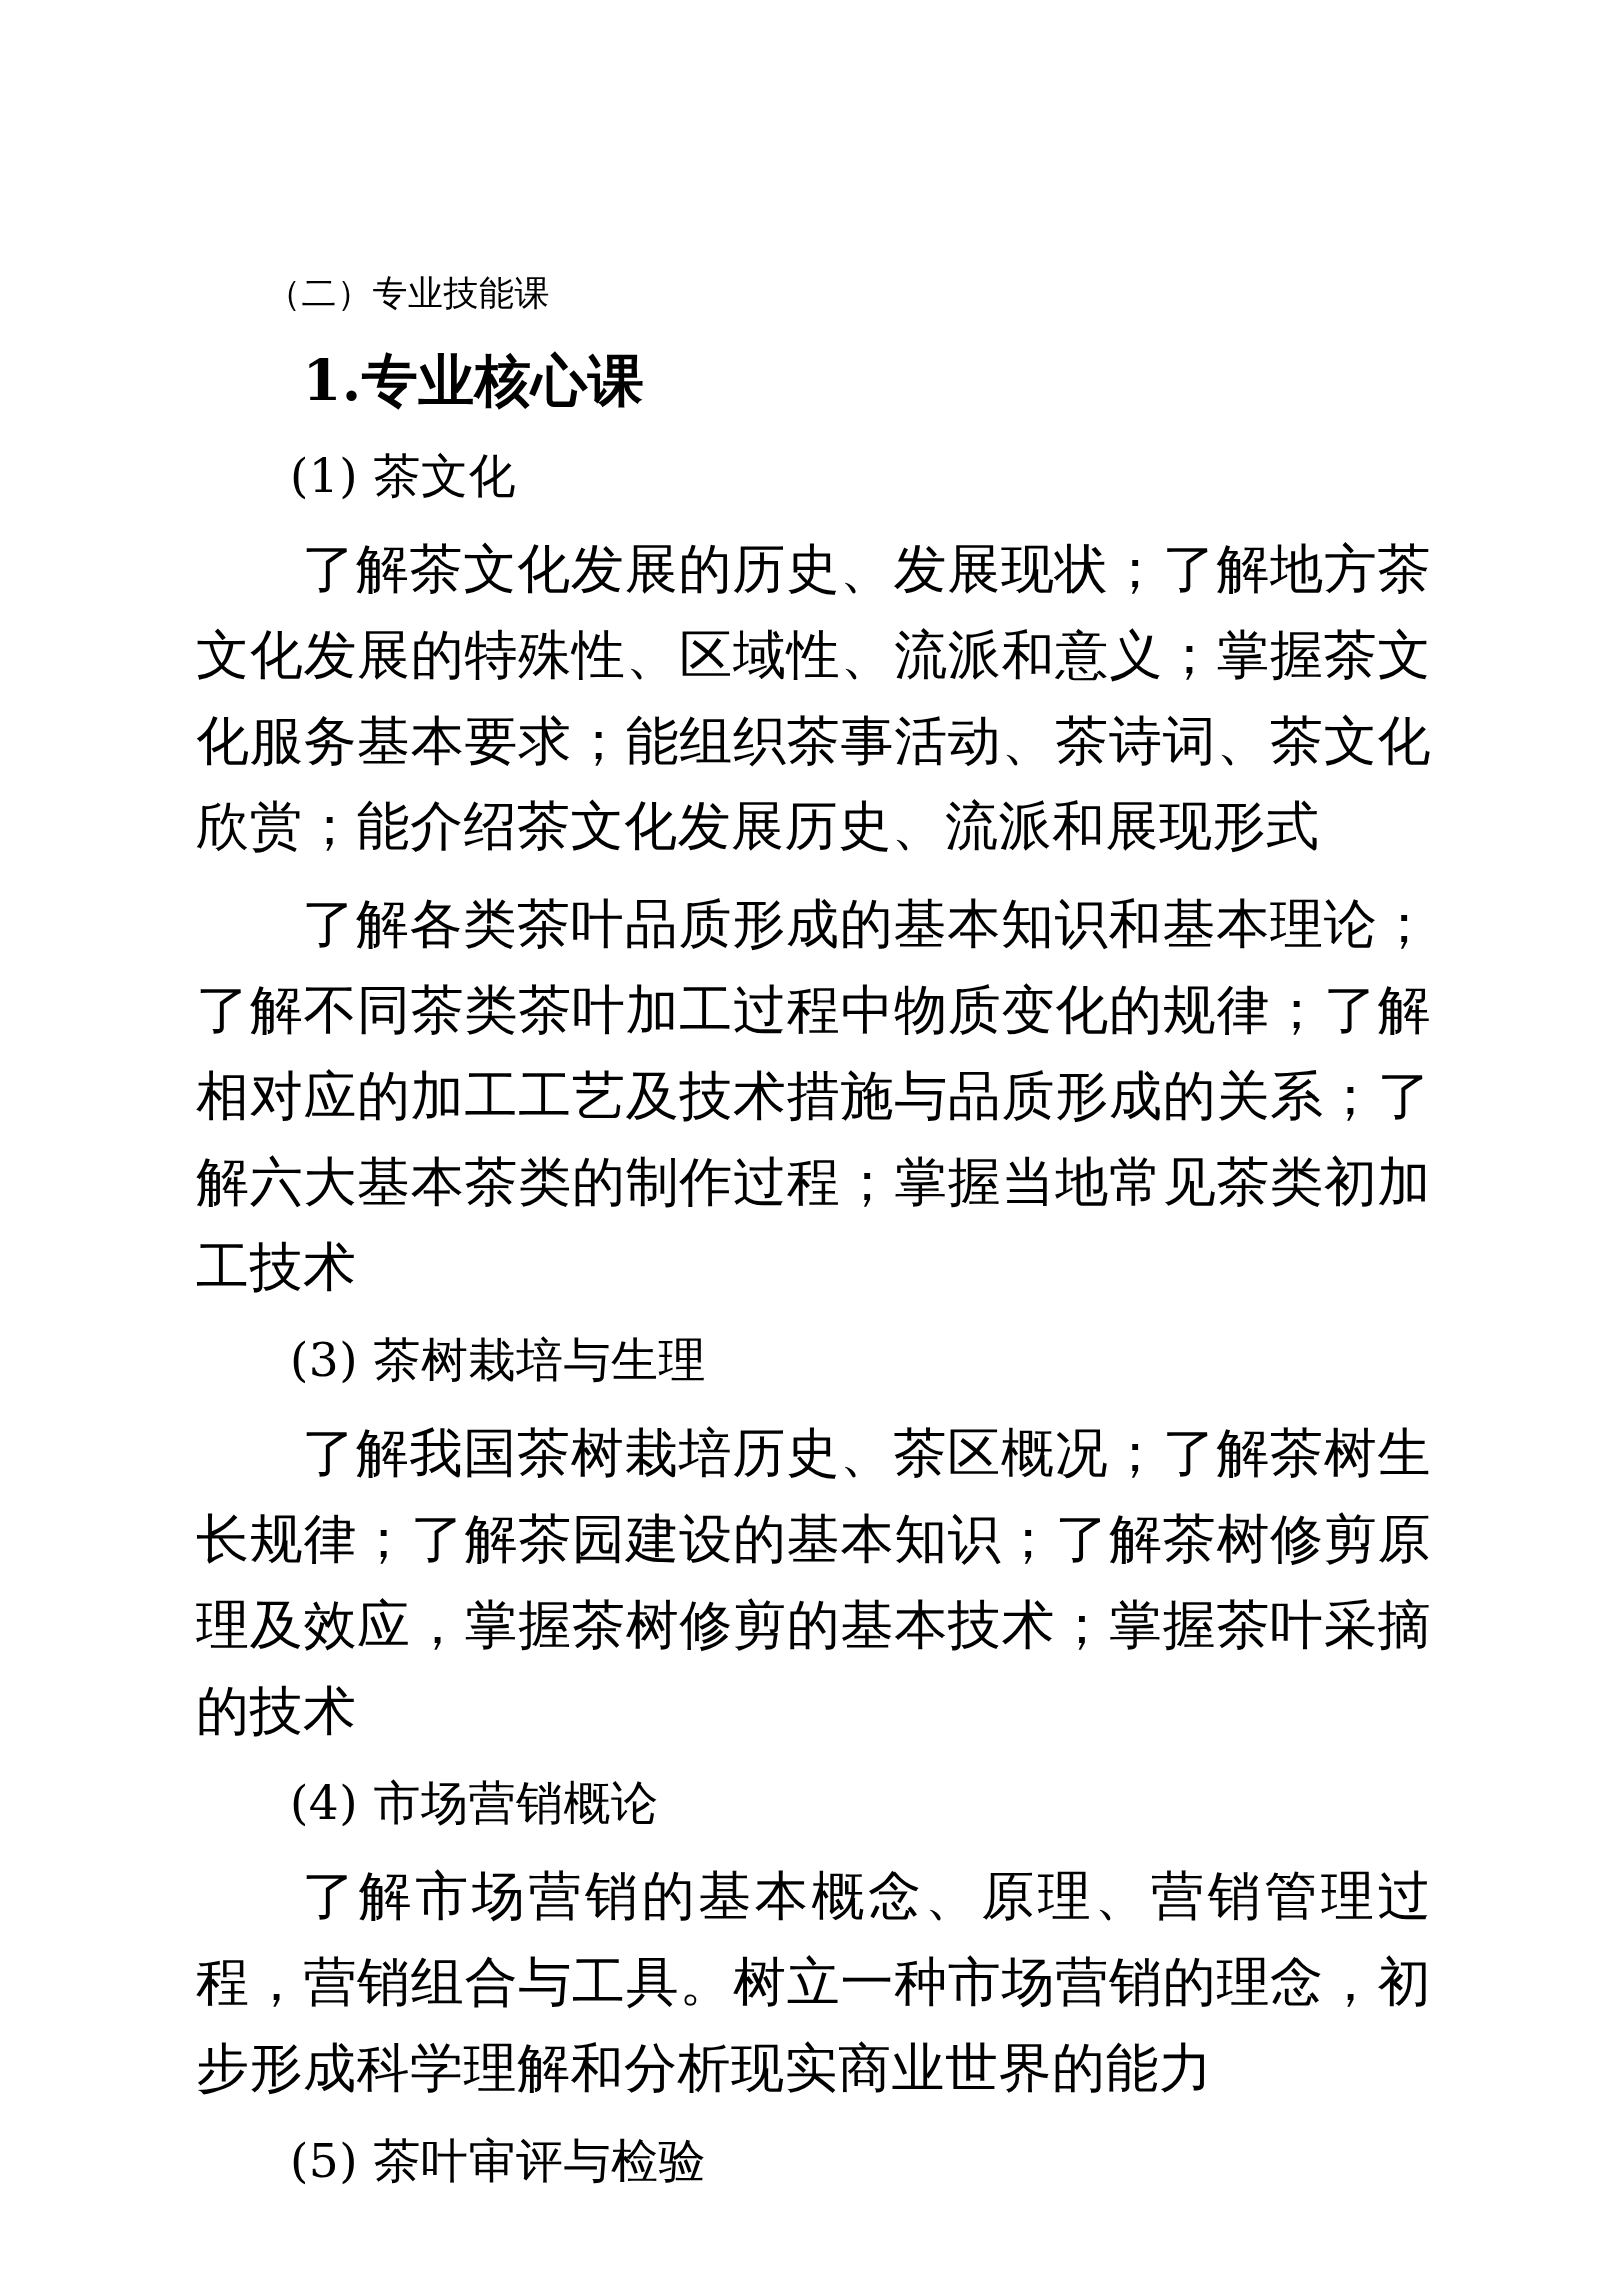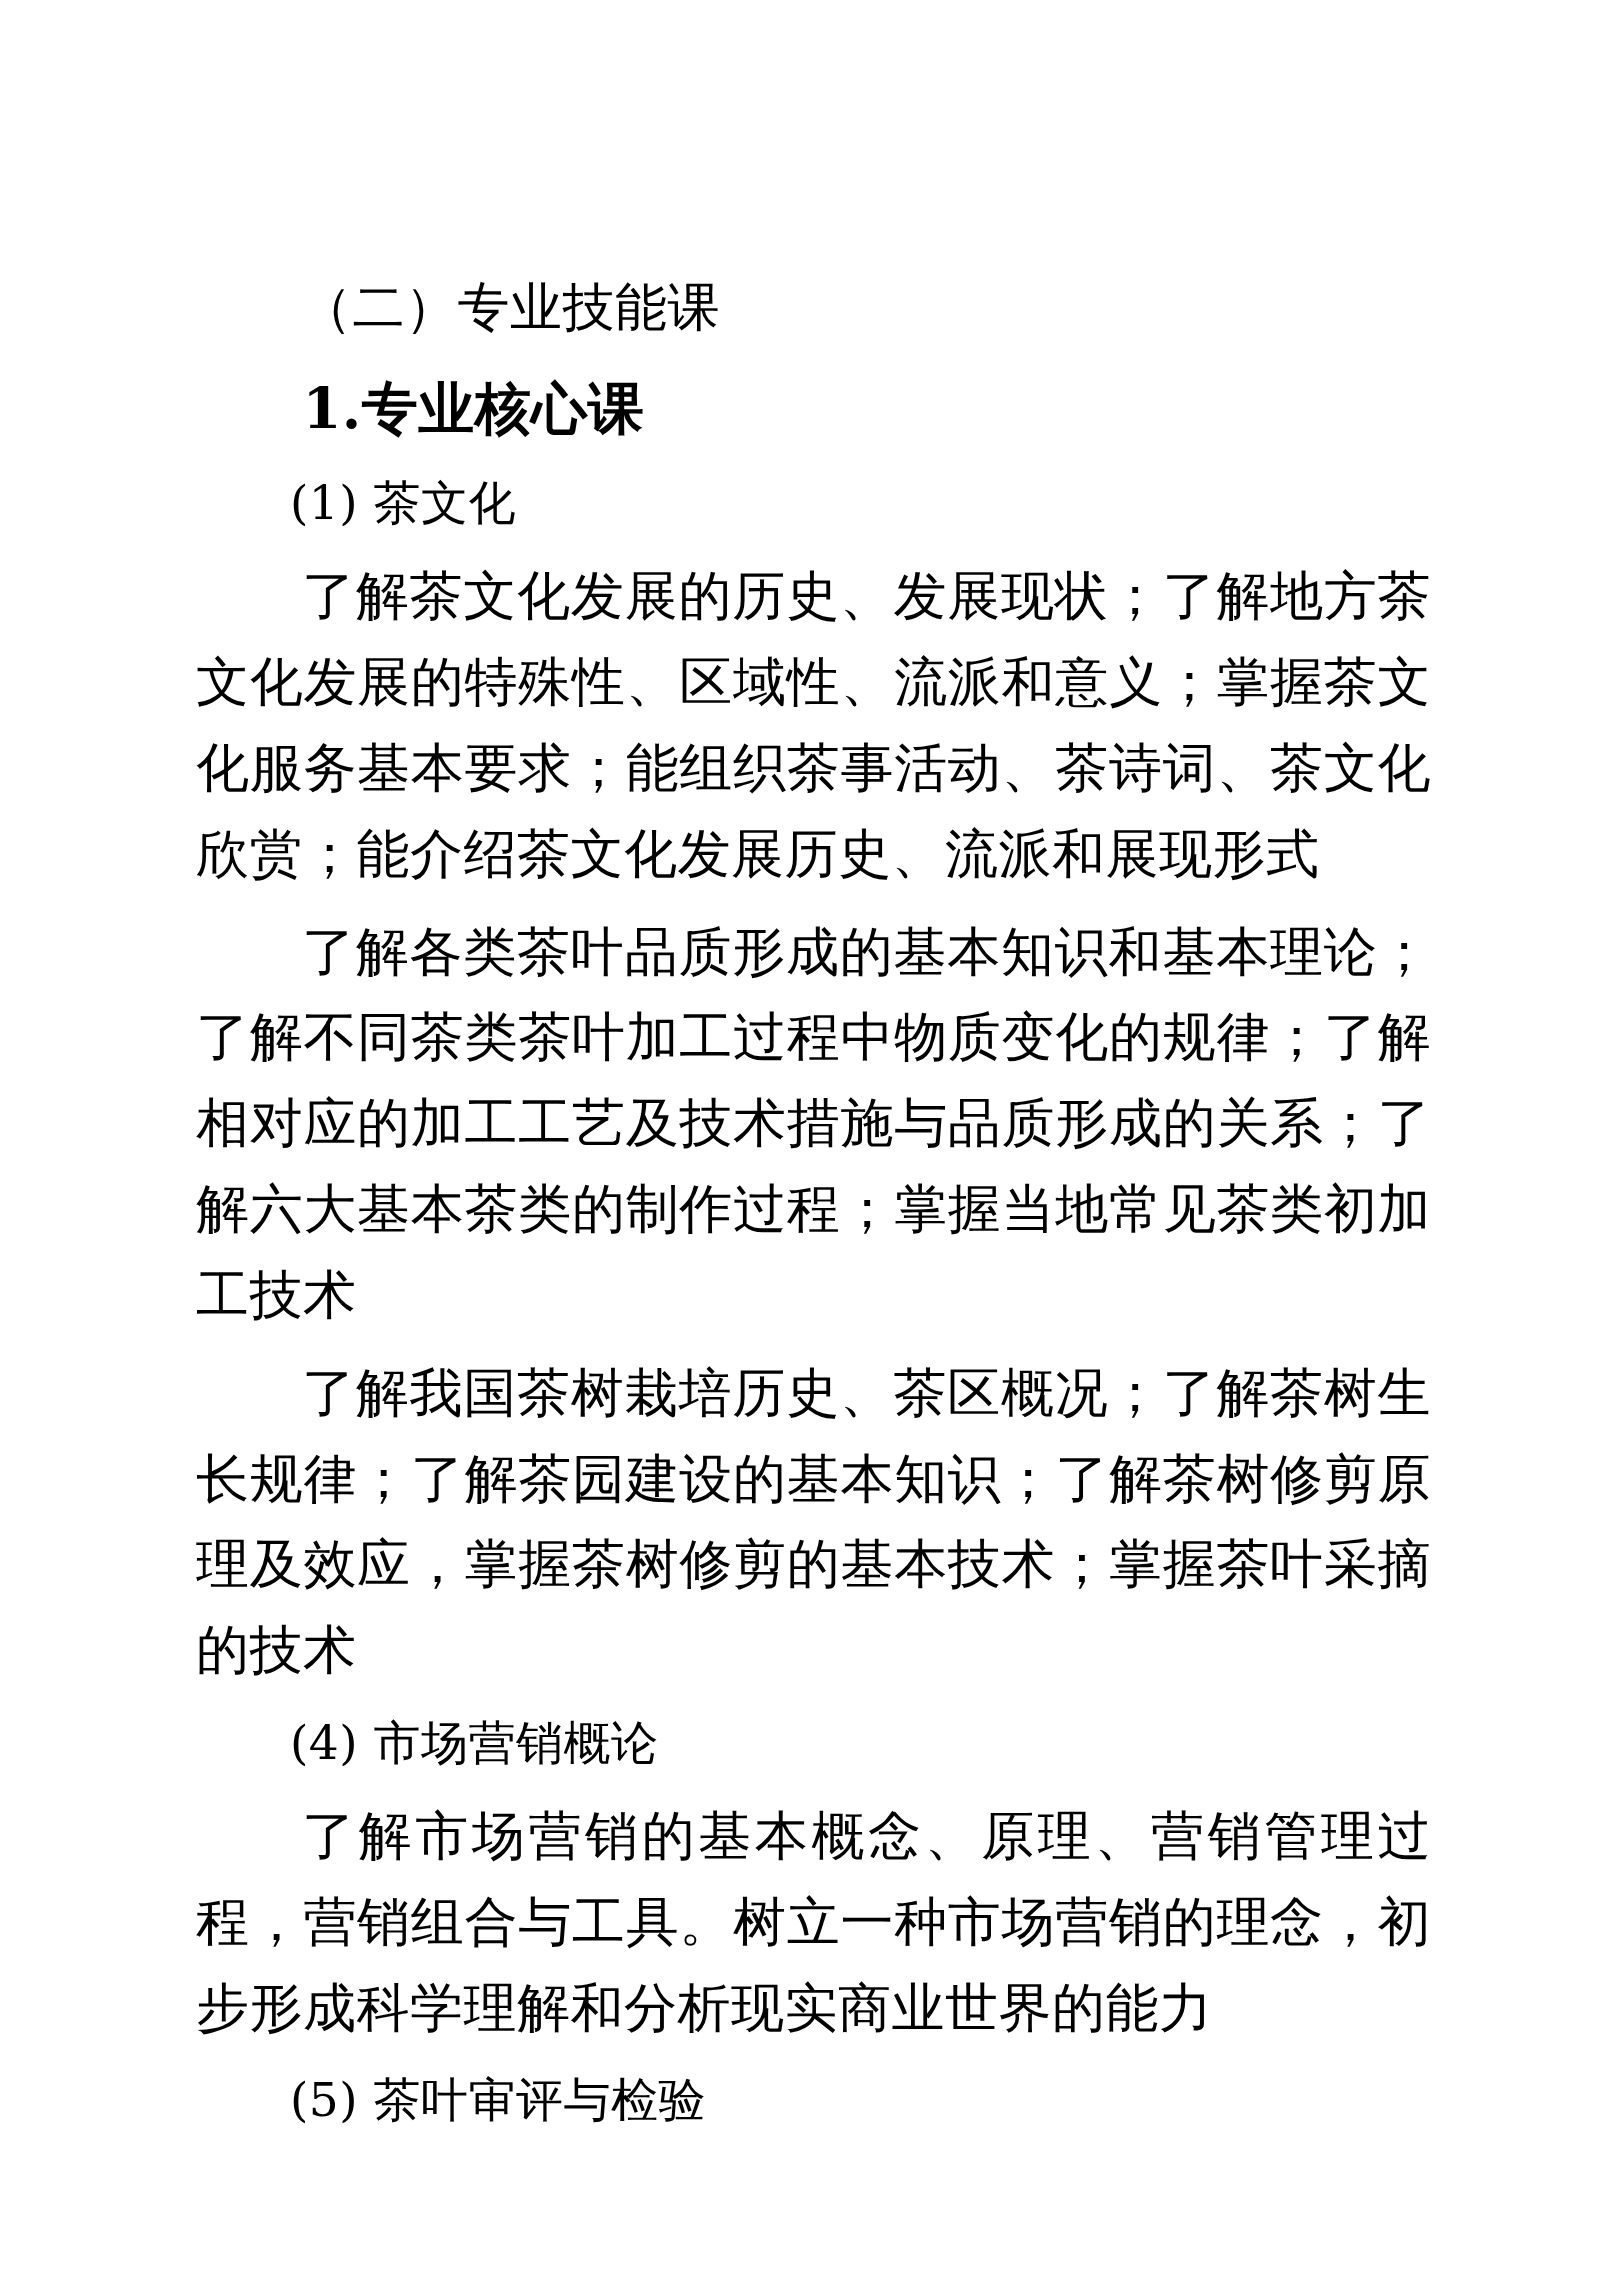--- a/index.html
+++ b/index.html
@@ -18,21 +18,21 @@
     position: relative;
     width: 1621px;
     height: 2293px;
     box-sizing: border-box;
     padding: 265px 186px 157px 196px;
   }
   .doc-body {
     width: 1235px;
   }
   .heading-sec {
-    font-size: 52px;
+    font-size: 35px;
     line-height: 1.62;
     margin: 0 0 13.7px 0;
     text-indent: 2em;
     letter-spacing: 0.5px;
   }
   .heading-sub {
     font-size: 56px;
     font-weight: bold;
     line-height: 1.62;
     margin: 0 0 11.8px 0;
@@ -64,20 +64,21 @@
 
     <p class="heading-sec">（二）专业技能课</p>
 
     <p class="heading-sub">1.专业核心课</p>
 
     <p class="item-title">(1)  茶文化</p>
     <p class="item-text">了解茶文化发展的历史、发展现状；了解地方茶文化发展的特殊性、区域性、流派和意义；掌握茶文化服务基本要求；能组织茶事活动、茶诗词、茶文化欣赏；能介绍茶文化发展历史、流派和展现形式</p>
 
     <p class="item-text">了解各类茶叶品质形成的基本知识和基本理论；了解不同茶类茶叶加工过程中物质变化的规律；了解相对应的加工工艺及技术措施与品质形成的关系；了解六大基本茶类的制作过程；掌握当地常见茶类初加工技术</p>
 
+    <p class="item-title">(3)  茶树栽培与生理</p>
     <p class="item-text">了解我国茶树栽培历史、茶区概况；了解茶树生长规律；了解茶园建设的基本知识；了解茶树修剪原理及效应，掌握茶树修剪的基本技术；掌握茶叶采摘的技术</p>
 
     <p class="item-title">(4)  市场营销概论</p>
     <p class="item-text">了解市场营销的基本概念、原理、营销管理过程，营销组合与工具。树立一种市场营销的理念，初步形成科学理解和分析现实商业世界的能力</p>
 
     <p class="item-title">(5)  茶叶审评与检验</p>
 
   </div>
 </div>
 

